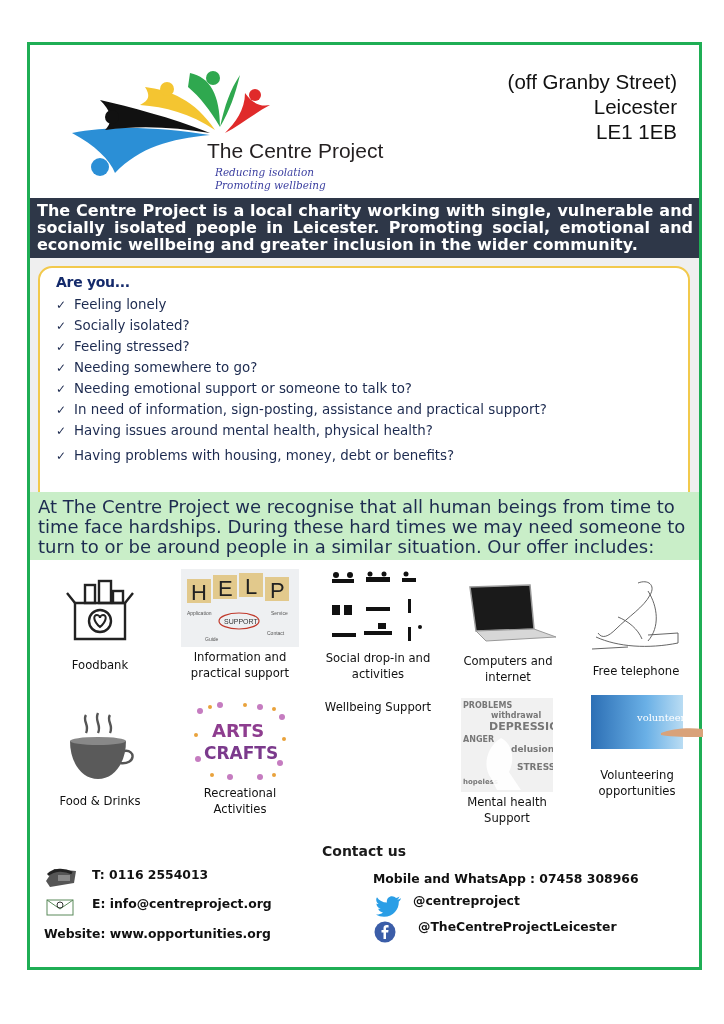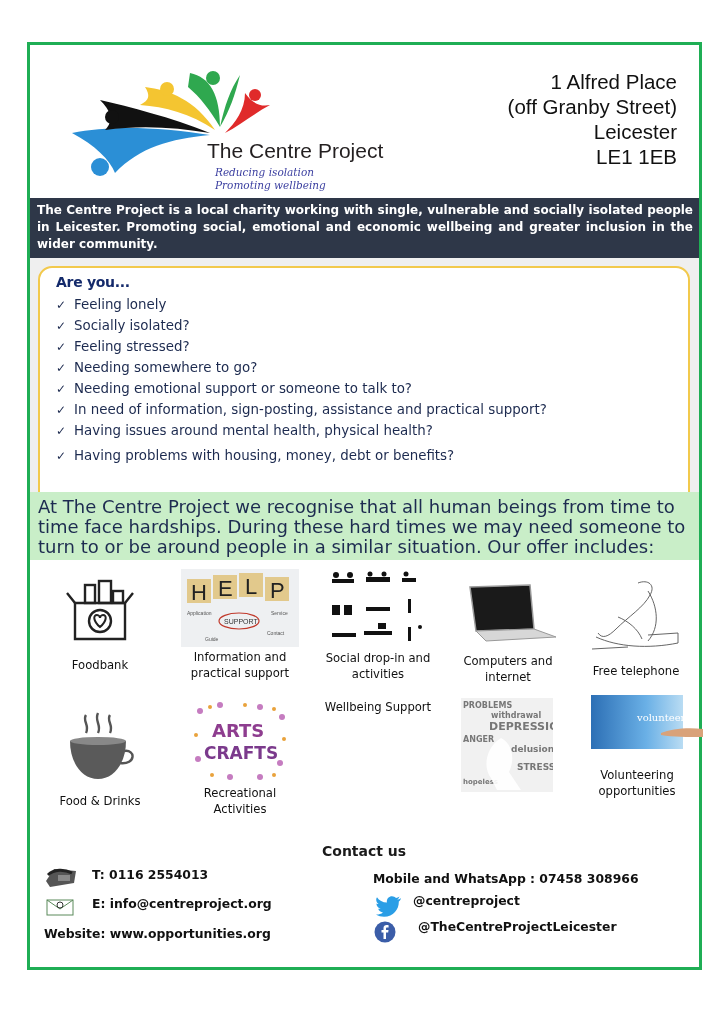--- a/index.html
+++ b/index.html
@@ -11,21 +11,21 @@
   .logo { position:absolute; left:40px; top:10px; width:300px; height:135px; }
   .logo-title { position:absolute; left:137px; top:84px; font-family:"Liberation Sans", sans-serif;
                 font-size:21px; color:#231f20; white-space:nowrap; }
   .logo-tag { position:absolute; left:145px; top:111px; font-family:"DejaVu Serif", serif; font-style:italic;
               font-size:10.5px; color:#3b3fa0; line-height:13px; }
   .address { position:absolute; right:22px; top:24px; text-align:right;
              font-family:"Liberation Sans", sans-serif; font-size:20.5px; line-height:25px; color:#111; }
   .address div { white-space:nowrap; }
   
   .banner { position:absolute; left:0; top:153px; width:669px; height:60px; background:#2e3748;
-            color:#fff; font-family:"DejaVu Sans", sans-serif; font-weight:bold; font-size:12px;
+            color:#fff; font-family:"DejaVu Sans", sans-serif; font-weight:bold; font-size:16px;
             line-height:17px; padding:4px 6px 0 7px; box-sizing:border-box; text-align:justify; }
   
   .areyou-wrap { position:absolute; left:0; top:213px; width:669px; height:234px; background:#efefef; }
   .areyou { position:absolute; left:8px; top:8px; width:652px; height:265px; background:#fff;
             border:2px solid #f2c94c; border-radius:14px; box-sizing:border-box; padding:6px 9px 0 16px; }
   .areyou h2 { margin:0; font-family:"DejaVu Sans", sans-serif; font-weight:900; font-size:14px;
                color:#142a6b; letter-spacing:-0.3px; height:20px; }
   .check-item { display:flex; align-items:center; height:21px; font-size:13.4px; color:#1c2a4f; }
   .check-item .chk { width:18px; font-size:12px; color:#1c2a4f; }
   .check-item.last { margin-top:4px; }
@@ -65,21 +65,20 @@
       <circle cx="185" cy="40" r="6" fill="#e02a2a"></circle>
     </svg>
     <div class="logo-title">The Centre Project</div>
     <div class="logo-tag">
       <div>Reducing isolation</div>
       <div>Promoting wellbeing</div>
     </div>
   </div>
 
   <div class="address">
-    <div>1 Alfred Place</div>
     <div>(off Granby Street)</div>
     <div>Leicester</div>
     <div>LE1 1EB</div>
   </div>
 
   <div class="banner">The Centre Project is a local charity working with single, vulnerable and socially isolated people in Leicester. Promoting social, emotional and economic wellbeing and greater inclusion in the wider community.</div>
 
   <div class="areyou-wrap">
     <div class="areyou">
       <h2>Are you...</h2>
@@ -274,20 +273,21 @@
           <text x="30" y="20" font-size="8">withdrawal</text>
           <text x="28" y="32" font-size="11">DEPRESSION</text>
           <text x="2" y="44" font-size="8">ANGER</text>
           <text x="50" y="54" font-size="9">delusion</text>
           <text x="56" y="72" font-size="9">STRESS</text>
           <text x="2" y="86" font-size="7">hopeless</text>
         </g>
         <path d="M40 40 C52 46, 54 62, 48 74 L60 92 L36 92 L30 80 C22 70, 24 50, 40 40 Z" fill="#fff" opacity="0.9"></path>
       </svg>
     </div>
+    <span class="lbl" style="margin-top:2px;">Mental health Support</span>
   </div>
 
   <div class="svc" style="left:549px; top:650px; width:116px;">
     <div class="pic" style="width:92px;height:54px;background:linear-gradient(90deg,#2c6fb5,#6ab0e6 60%,#b9dcf3);">
       <svg width="112" height="54" viewBox="0 0 112 54">
         <text x="46" y="26" font-family="DejaVu Serif, serif" font-size="10" fill="#fff">volunteer</text>
         <path d="M70 38 C80 34, 96 32, 112 34 L112 42 C96 42, 82 42, 70 40 Z" fill="#d9a27a"></path>
       </svg>
     </div>
     <span class="lbl" style="margin-top:18px;">Volunteering opportunities</span>

